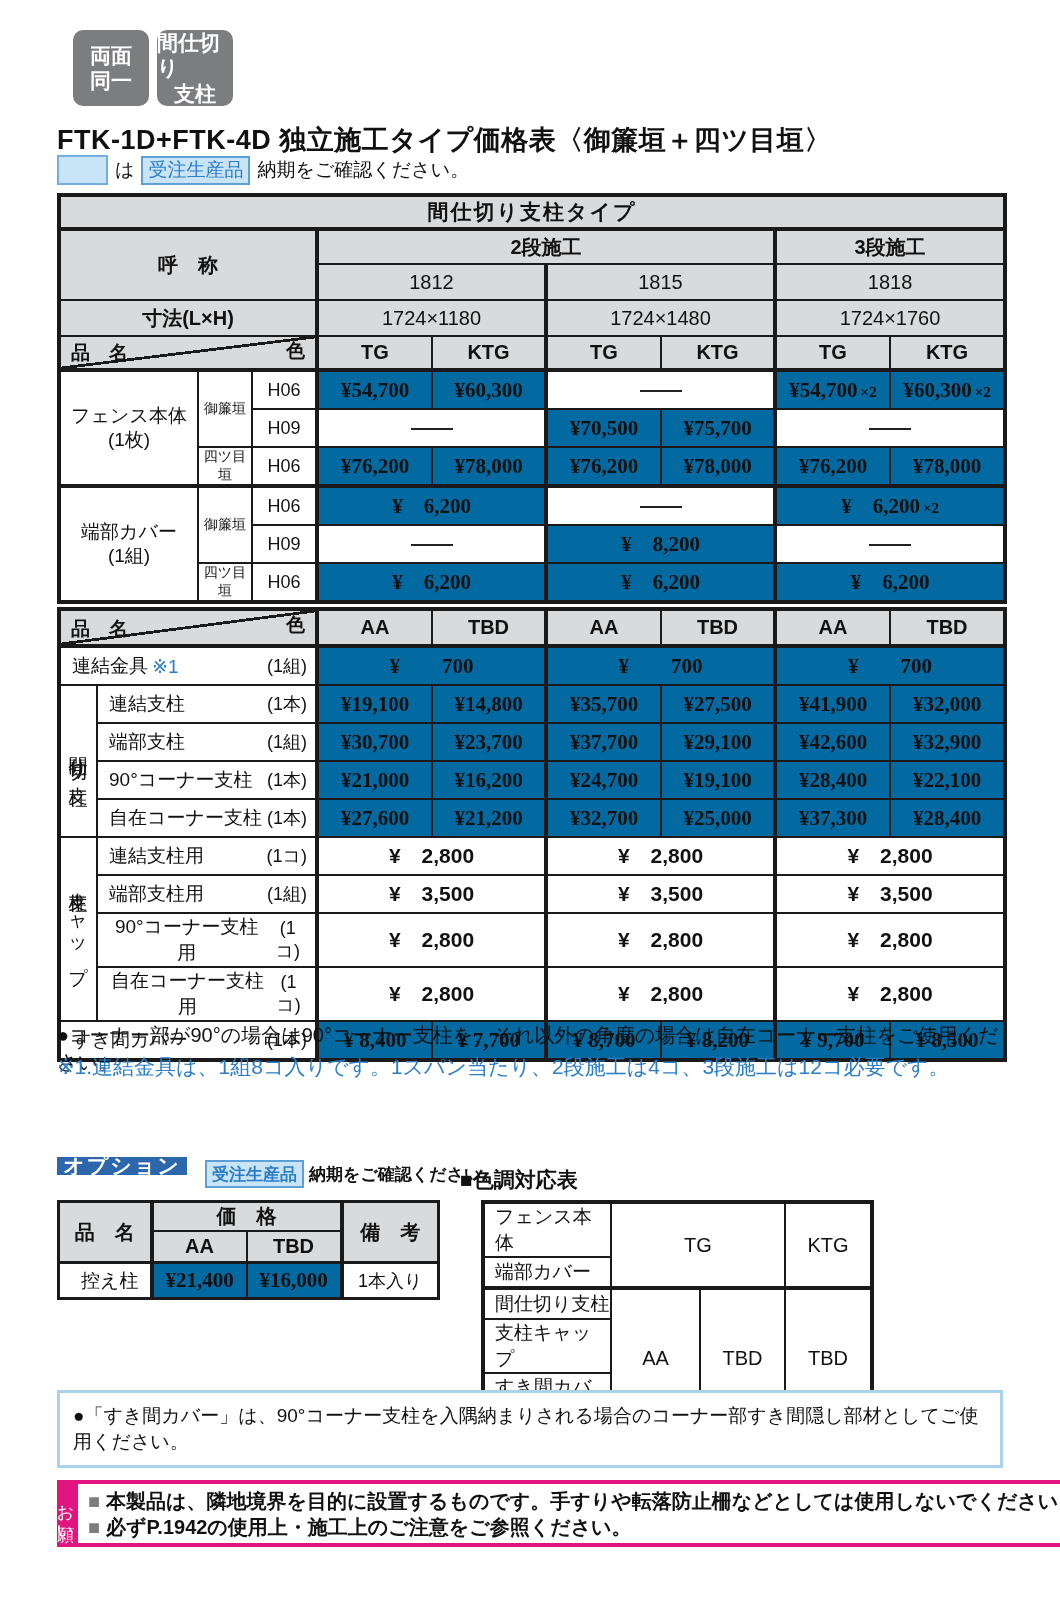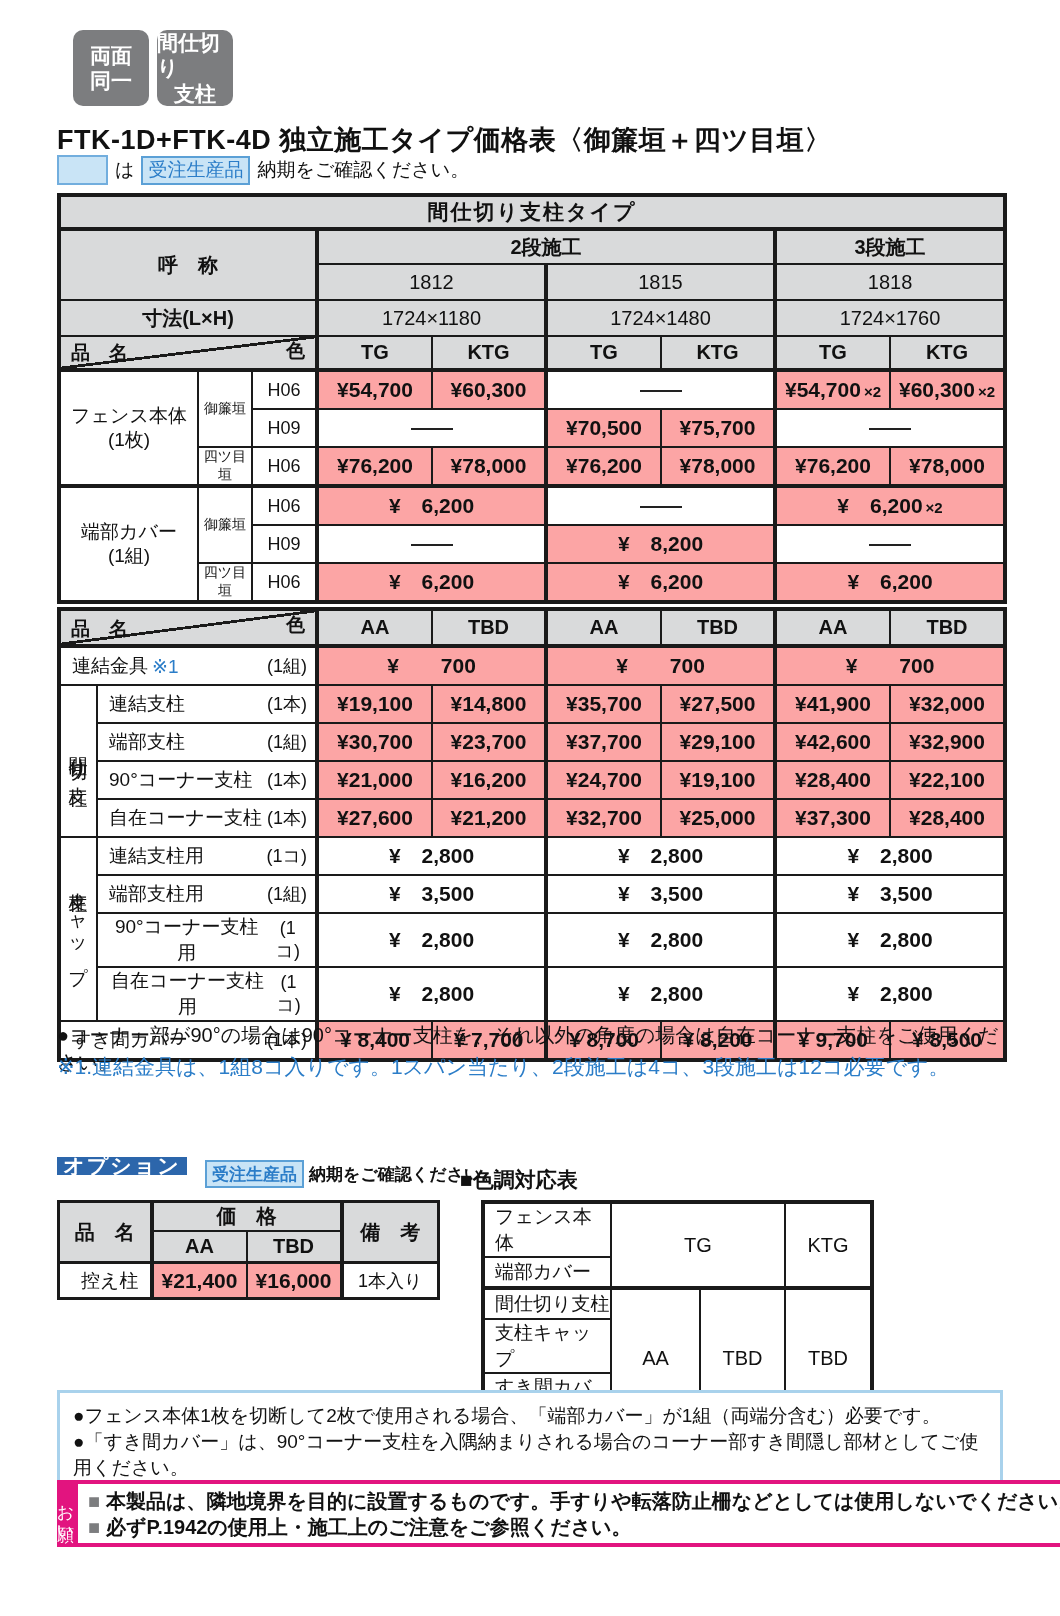--- a/index.html
+++ b/index.html
@@ -47,21 +47,21 @@
   .clab{background:#fff;font-size:18px;}
   .lab{background:#fff;font-size:19px;text-align:left;}
   .labflex{display:flex;align-items:center;gap:4px;padding:0 8px 0 11px;}
   .unit{margin-left:auto;font-size:18px;}
   .ref{color:#2b7dc8;font-size:19px;}
   .vcell{background:#fff;}
   .vert{writing-mode:vertical-rl;text-orientation:upright;font-size:19px;letter-spacing:2px;line-height:1;}
 
   
   .price{font-size:21px;font-weight:bold;white-space:pre;}
-  .bgblue{background:#fca5a5;}
+  .bgblue{background:#0369a1;font-family:Liberation Serif, serif;}
   .dash{display:inline-block;width:42px;border-top:2.5px solid #222;vertical-align:middle;}
   .x2{font-size:15px;margin-left:3px;font-weight:bold;}
 
   
   .note1{position:absolute;left:57px;top:1022px;width:946px;font-size:20px;}
   .note2{position:absolute;left:57px;top:1053px;width:946px;font-size:21px;color:#2b7dc8;}
 
   
   .opt-badge{position:absolute;left:57px;top:1157px;width:130px;height:18px;background:#2c66ab;
              color:#fff;font-size:21px;font-weight:bold;display:flex;align-items:center;justify-content:center;letter-spacing:2px;}
@@ -441,21 +441,20 @@
       <tr>
         <td class="lab">支柱キャップ</td>
       </tr>
       <tr>
         <td class="lab">すき間カバー</td>
       </tr>
     </tbody>
   </table>
 
   <div class="notice">
-    <div>●フェンス本体1枚を切断して2枚で使用される場合、「端部カバー」が1組（両端分含む）必要です。</div>
     <div>●「すき間カバー」は、90°コーナー支柱を入隅納まりされる場合のコーナー部すき間隠し部材としてご使用ください。</div>
   </div>
 
   <div class="request">
     <div class="tab">
       <span class="vert">お願い</span>
     </div>
     <div class="rbody">
       <div class="rline">
         <span class="sq">■</span><span>本製品は、隣地境界を目的に設置するものです。手すりや転落防止柵などとしては使用しないでください。</span>

